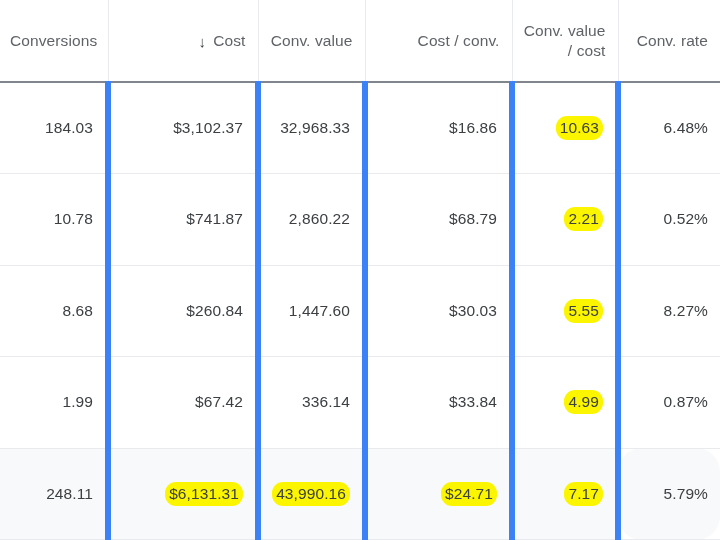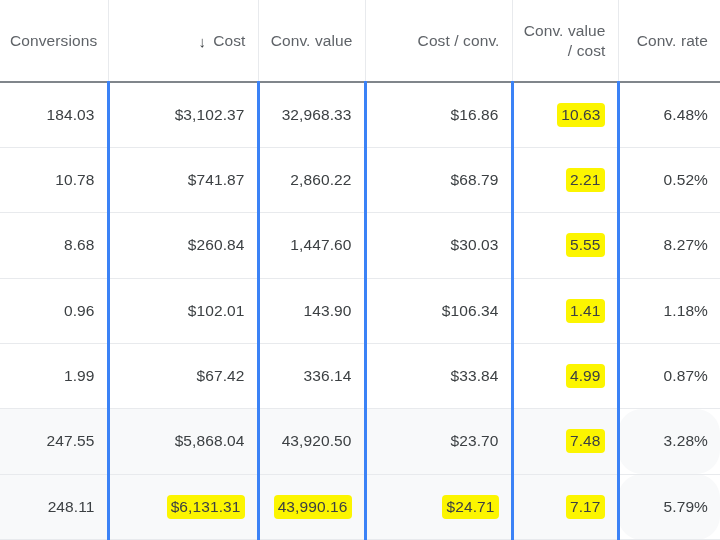--- a/index.html
+++ b/index.html
@@ -64,40 +64,40 @@
   #metrics-table tbody tr {
     height: 57.5px;
   }
   #metrics-table tbody td {
     padding: 0 12px 0 10px;
     text-align: right;
     vertical-align: middle;
     font-size: 15.5px;
     font-weight: 400;
     color: #3c4043;
-    border-right: 3px solid #3b82f6;
+    border-right: 6px solid #3b82f6;
     border-bottom: 1px solid #e8eaed;
     letter-spacing: 0.1px;
     white-space: nowrap;
   }
   #metrics-table tbody td:last-child {
     border-right: none;
     border-radius: 24px;
   }
   tr.summary-row td {
     background: #f8f9fa;
   }
   tr.summary-row.last td {
     border-bottom: 1px solid #e8eaed;
   }
 
   .hl {
     background: #fcf500;
     padding: 3px 4px 4px 4px;
-    border-radius: 4px;
+    border-radius: 11px;
     box-decoration-break: clone;
   }
 </style>
 </head>
 <body>
 
 <table id="metrics-table">
   <colgroup>
     <col style="width:108px">
     <col style="width:150px">
@@ -135,42 +135,26 @@
       </tr>
       <tr class="">
         <td class="col-conversions"><span>8.68</span></td>
         <td class="col-cost"><span>$260.84</span></td>
         <td class="col-conv_value"><span>1,447.60</span></td>
         <td class="col-cost_per_conv"><span>$30.03</span></td>
         <td class="col-conv_value_cost"><span class="hl">5.55</span></td>
         <td class="col-conv_rate"><span>8.27%</span></td>
       </tr>
       <tr class="">
-        <td class="col-conversions"><span>0.96</span></td>
-        <td class="col-cost"><span>$102.01</span></td>
-        <td class="col-conv_value"><span>143.90</span></td>
-        <td class="col-cost_per_conv"><span>$106.34</span></td>
-        <td class="col-conv_value_cost"><span class="hl">1.41</span></td>
-        <td class="col-conv_rate"><span>1.18%</span></td>
-      </tr>
-      <tr class="">
         <td class="col-conversions"><span>1.99</span></td>
         <td class="col-cost"><span>$67.42</span></td>
         <td class="col-conv_value"><span>336.14</span></td>
         <td class="col-cost_per_conv"><span>$33.84</span></td>
         <td class="col-conv_value_cost"><span class="hl">4.99</span></td>
         <td class="col-conv_rate"><span>0.87%</span></td>
-      </tr>
-      <tr class="summary-row">
-        <td class="col-conversions"><span>247.55</span></td>
-        <td class="col-cost"><span>$5,868.04</span></td>
-        <td class="col-conv_value"><span>43,920.50</span></td>
-        <td class="col-cost_per_conv"><span>$23.70</span></td>
-        <td class="col-conv_value_cost"><span class="hl">7.48</span></td>
-        <td class="col-conv_rate"><span>3.28%</span></td>
       </tr>
       <tr class="summary-row last">
         <td class="col-conversions"><span>248.11</span></td>
         <td class="col-cost"><span class="hl">$6,131.31</span></td>
         <td class="col-conv_value"><span class="hl">43,990.16</span></td>
         <td class="col-cost_per_conv"><span class="hl">$24.71</span></td>
         <td class="col-conv_value_cost"><span class="hl">7.17</span></td>
         <td class="col-conv_rate"><span>5.79%</span></td>
       </tr>
     </tbody>

